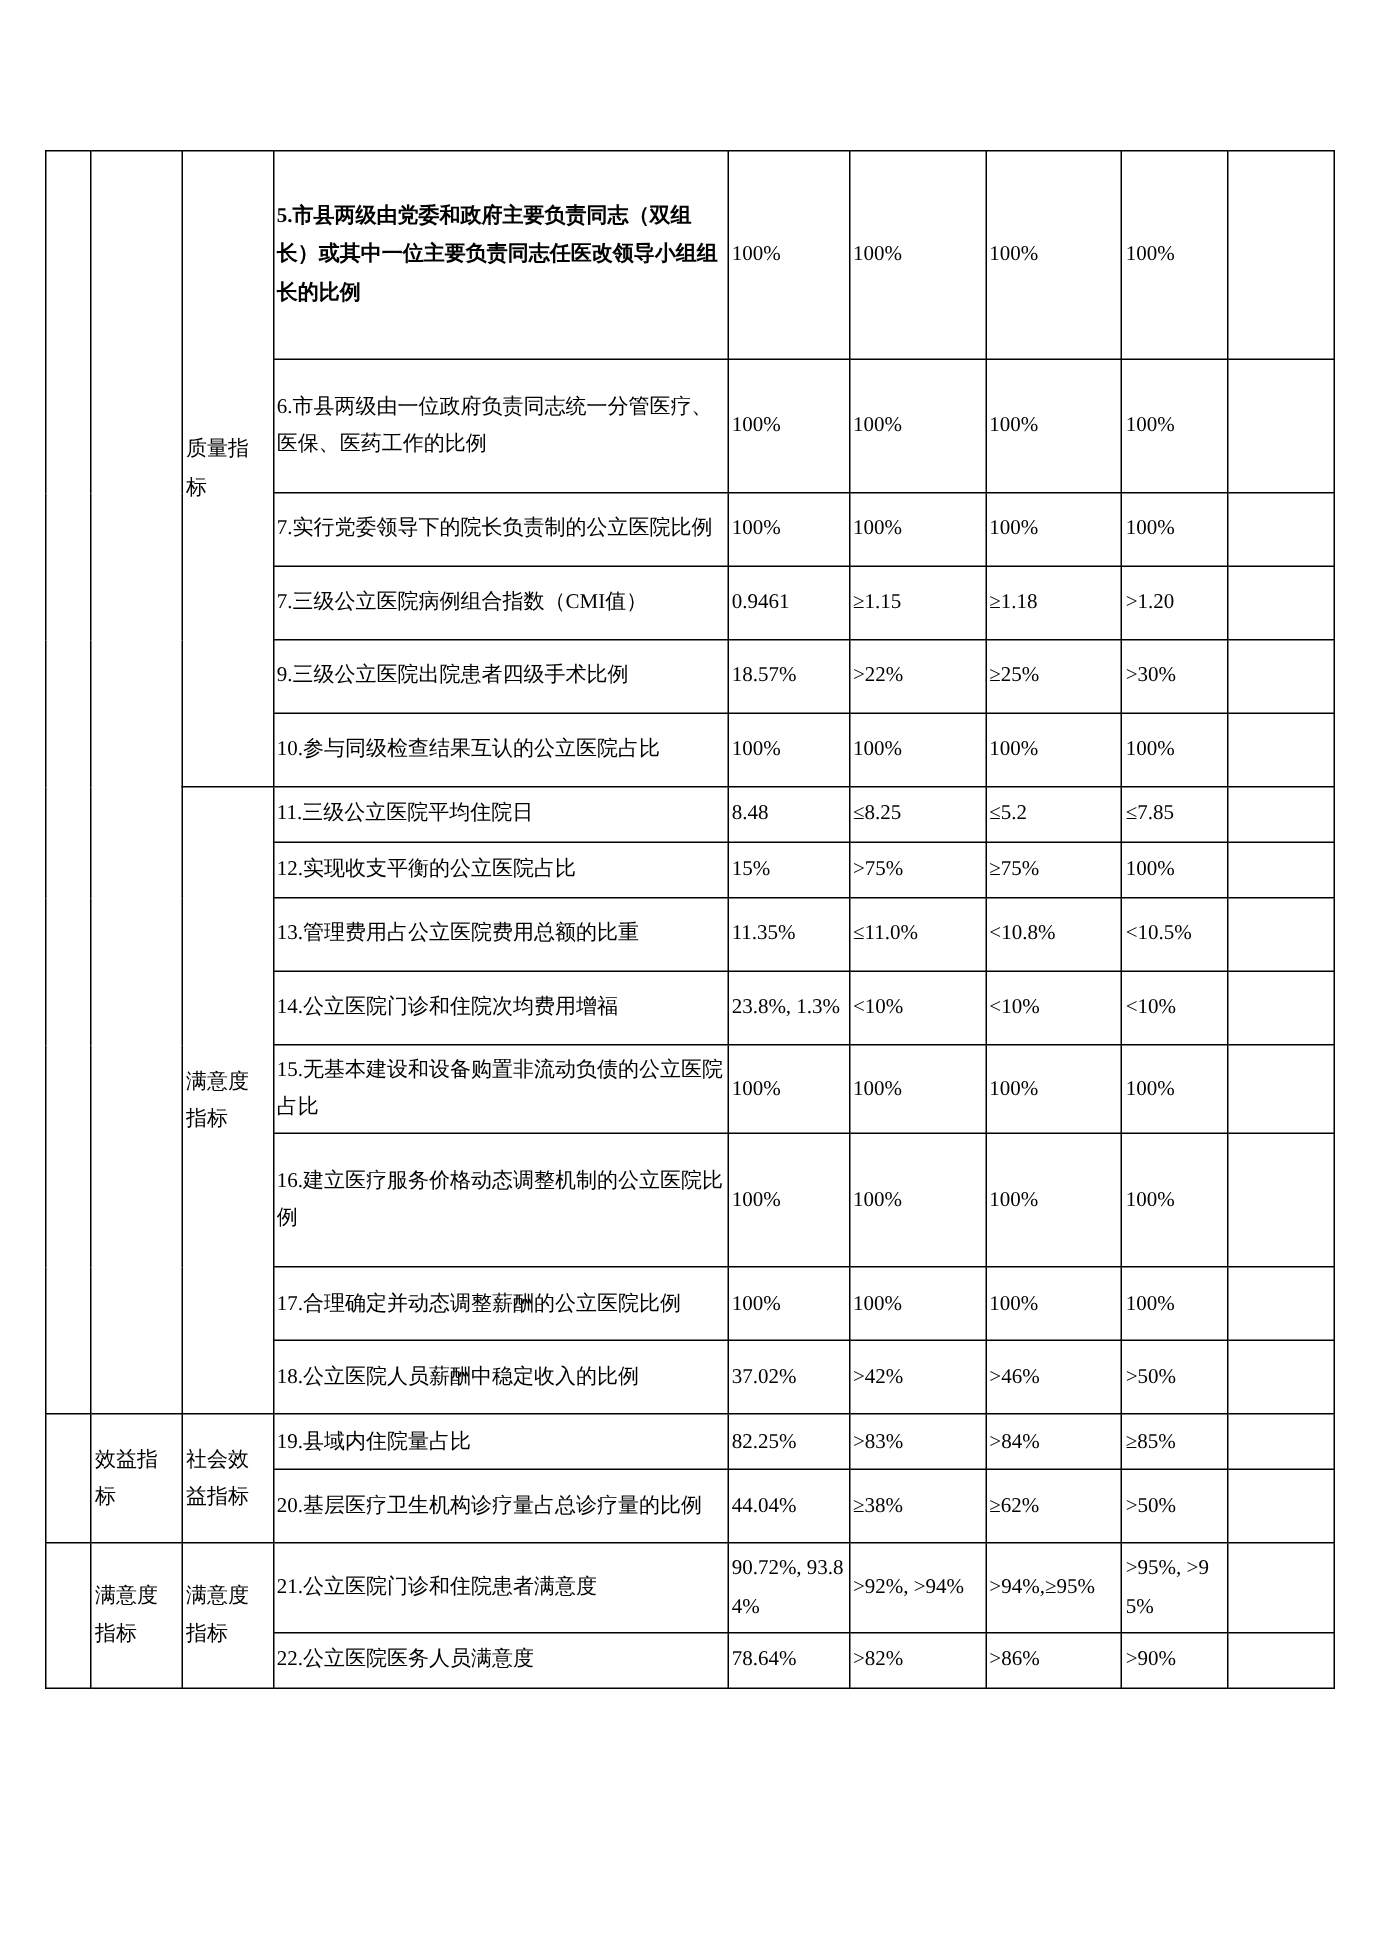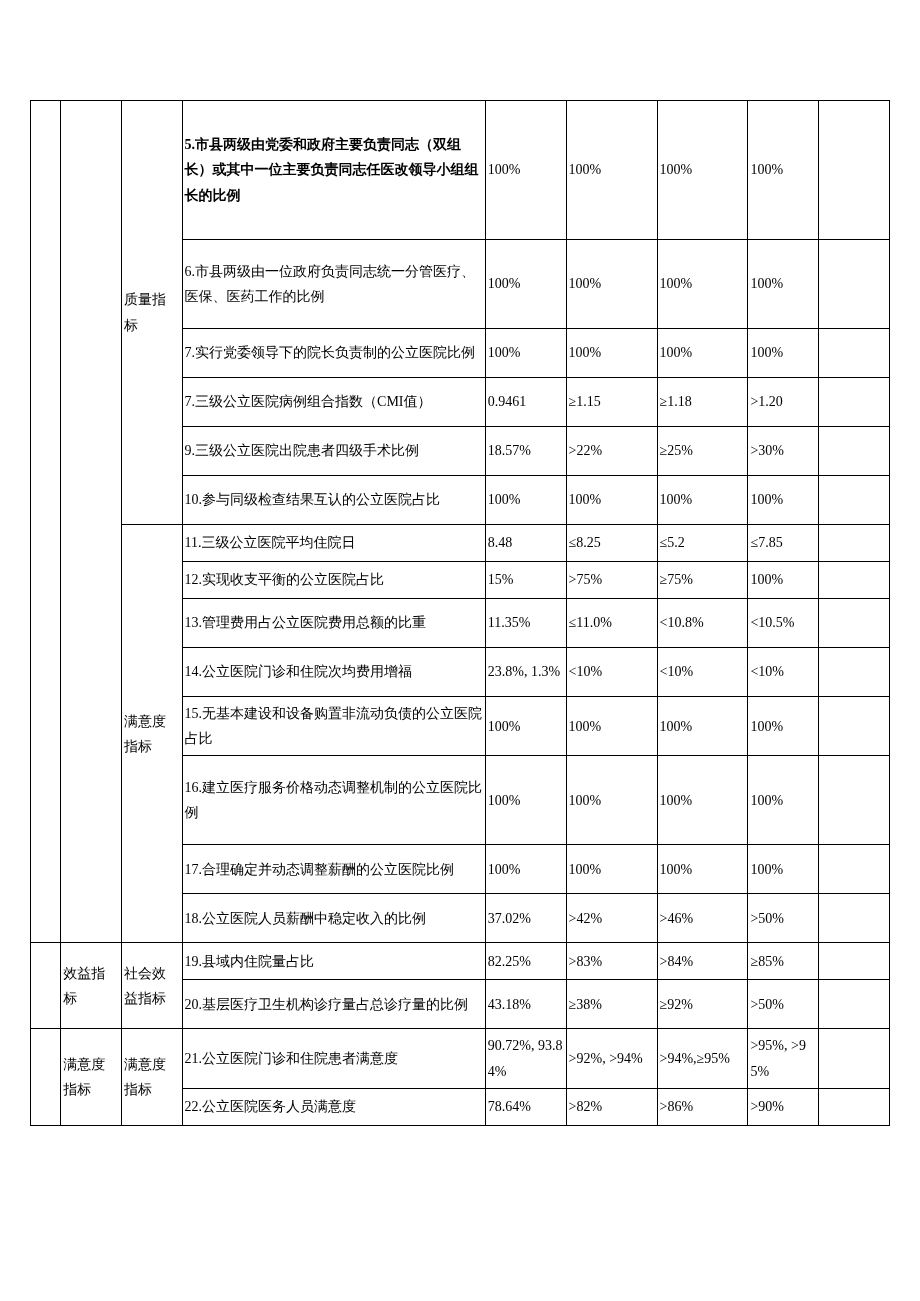--- a/index.html
+++ b/index.html
@@ -191,23 +191,23 @@
       <td class="vshort">19.县域内住院量占比</td>
       <td>82.25%</td>
       <td>&gt;83%</td>
       <td>&gt;84%</td>
       <td>≥85%</td>
       <td></td>
     </tr>
 
     <tr>
       <td class="short">20.基层医疗卫生机构诊疗量占总诊疗量的比例</td>
-      <td>43.18%</td>
+      <td>44.04%</td>
       <td>≥38%</td>
-      <td>≥92%</td>
+      <td>≥62%</td>
       <td>&gt;50%</td>
       <td></td>
     </tr>
 
     <tr>
       <td rowspan="2"></td>
       <td rowspan="2">满意度指标</td>
       <td rowspan="2">满意度指标</td>
       <td class="short">21.公立医院门诊和住院患者满意度</td>
       <td>90.72%, 93.84%</td>

